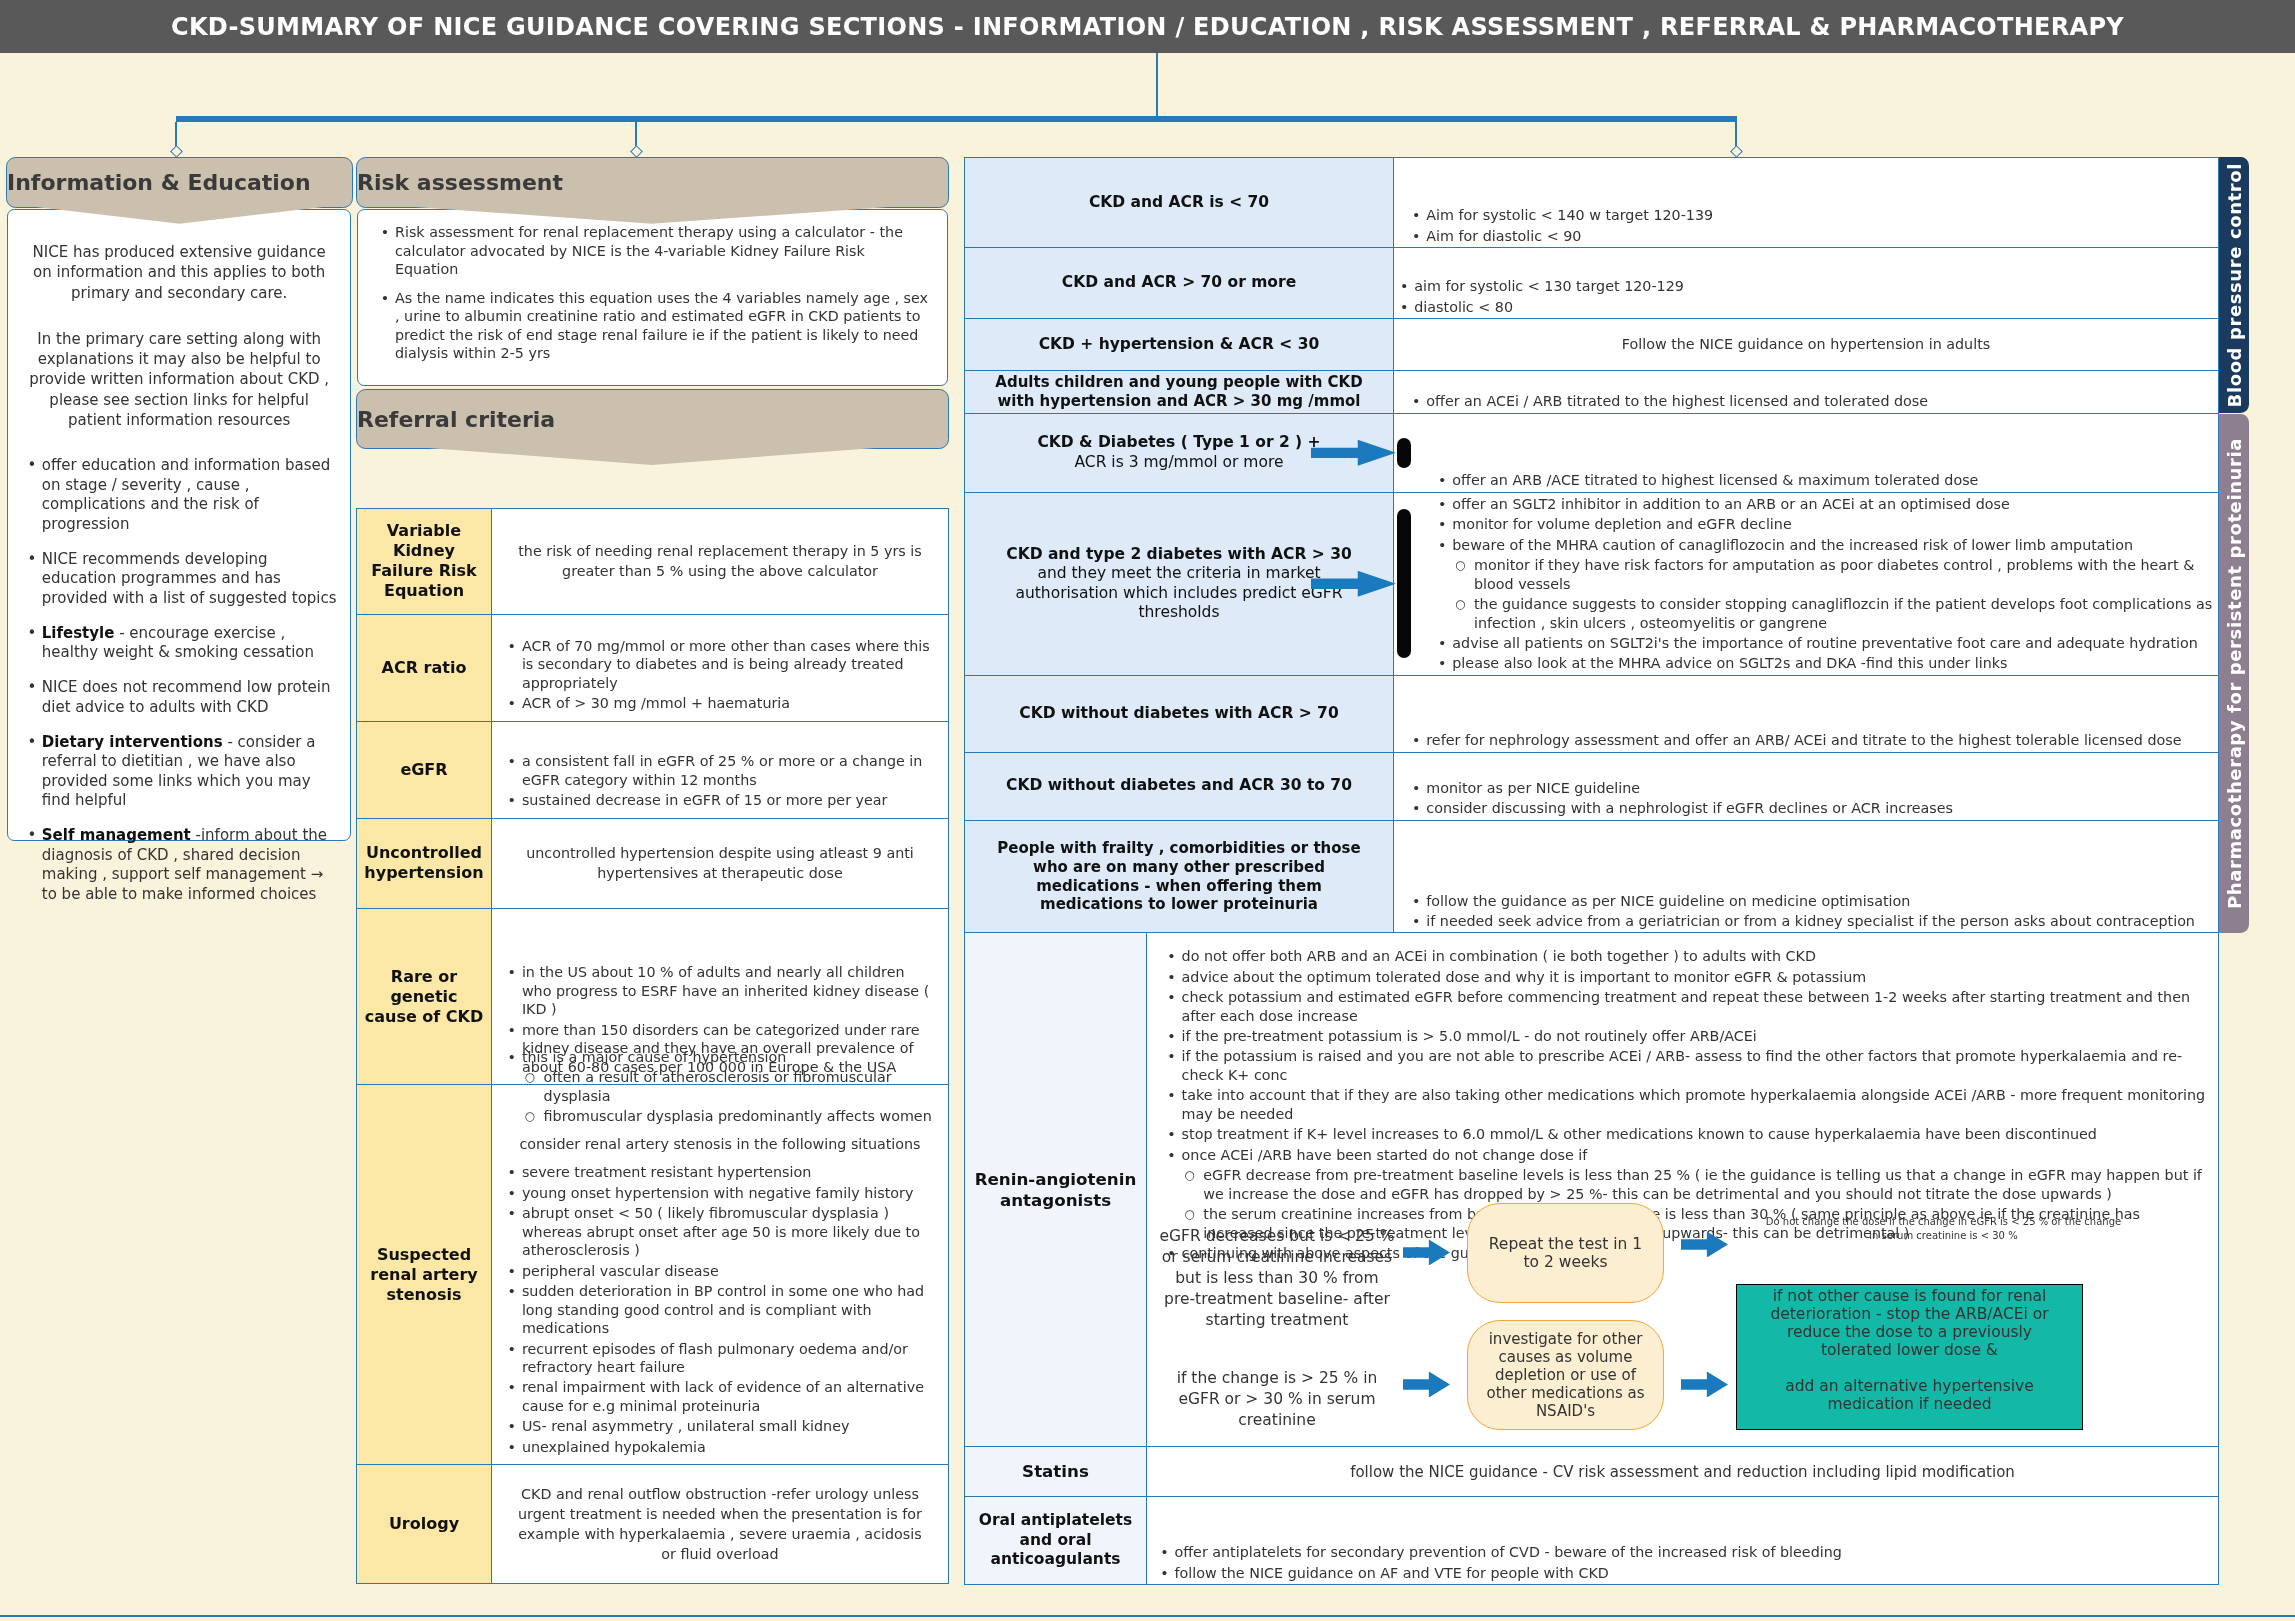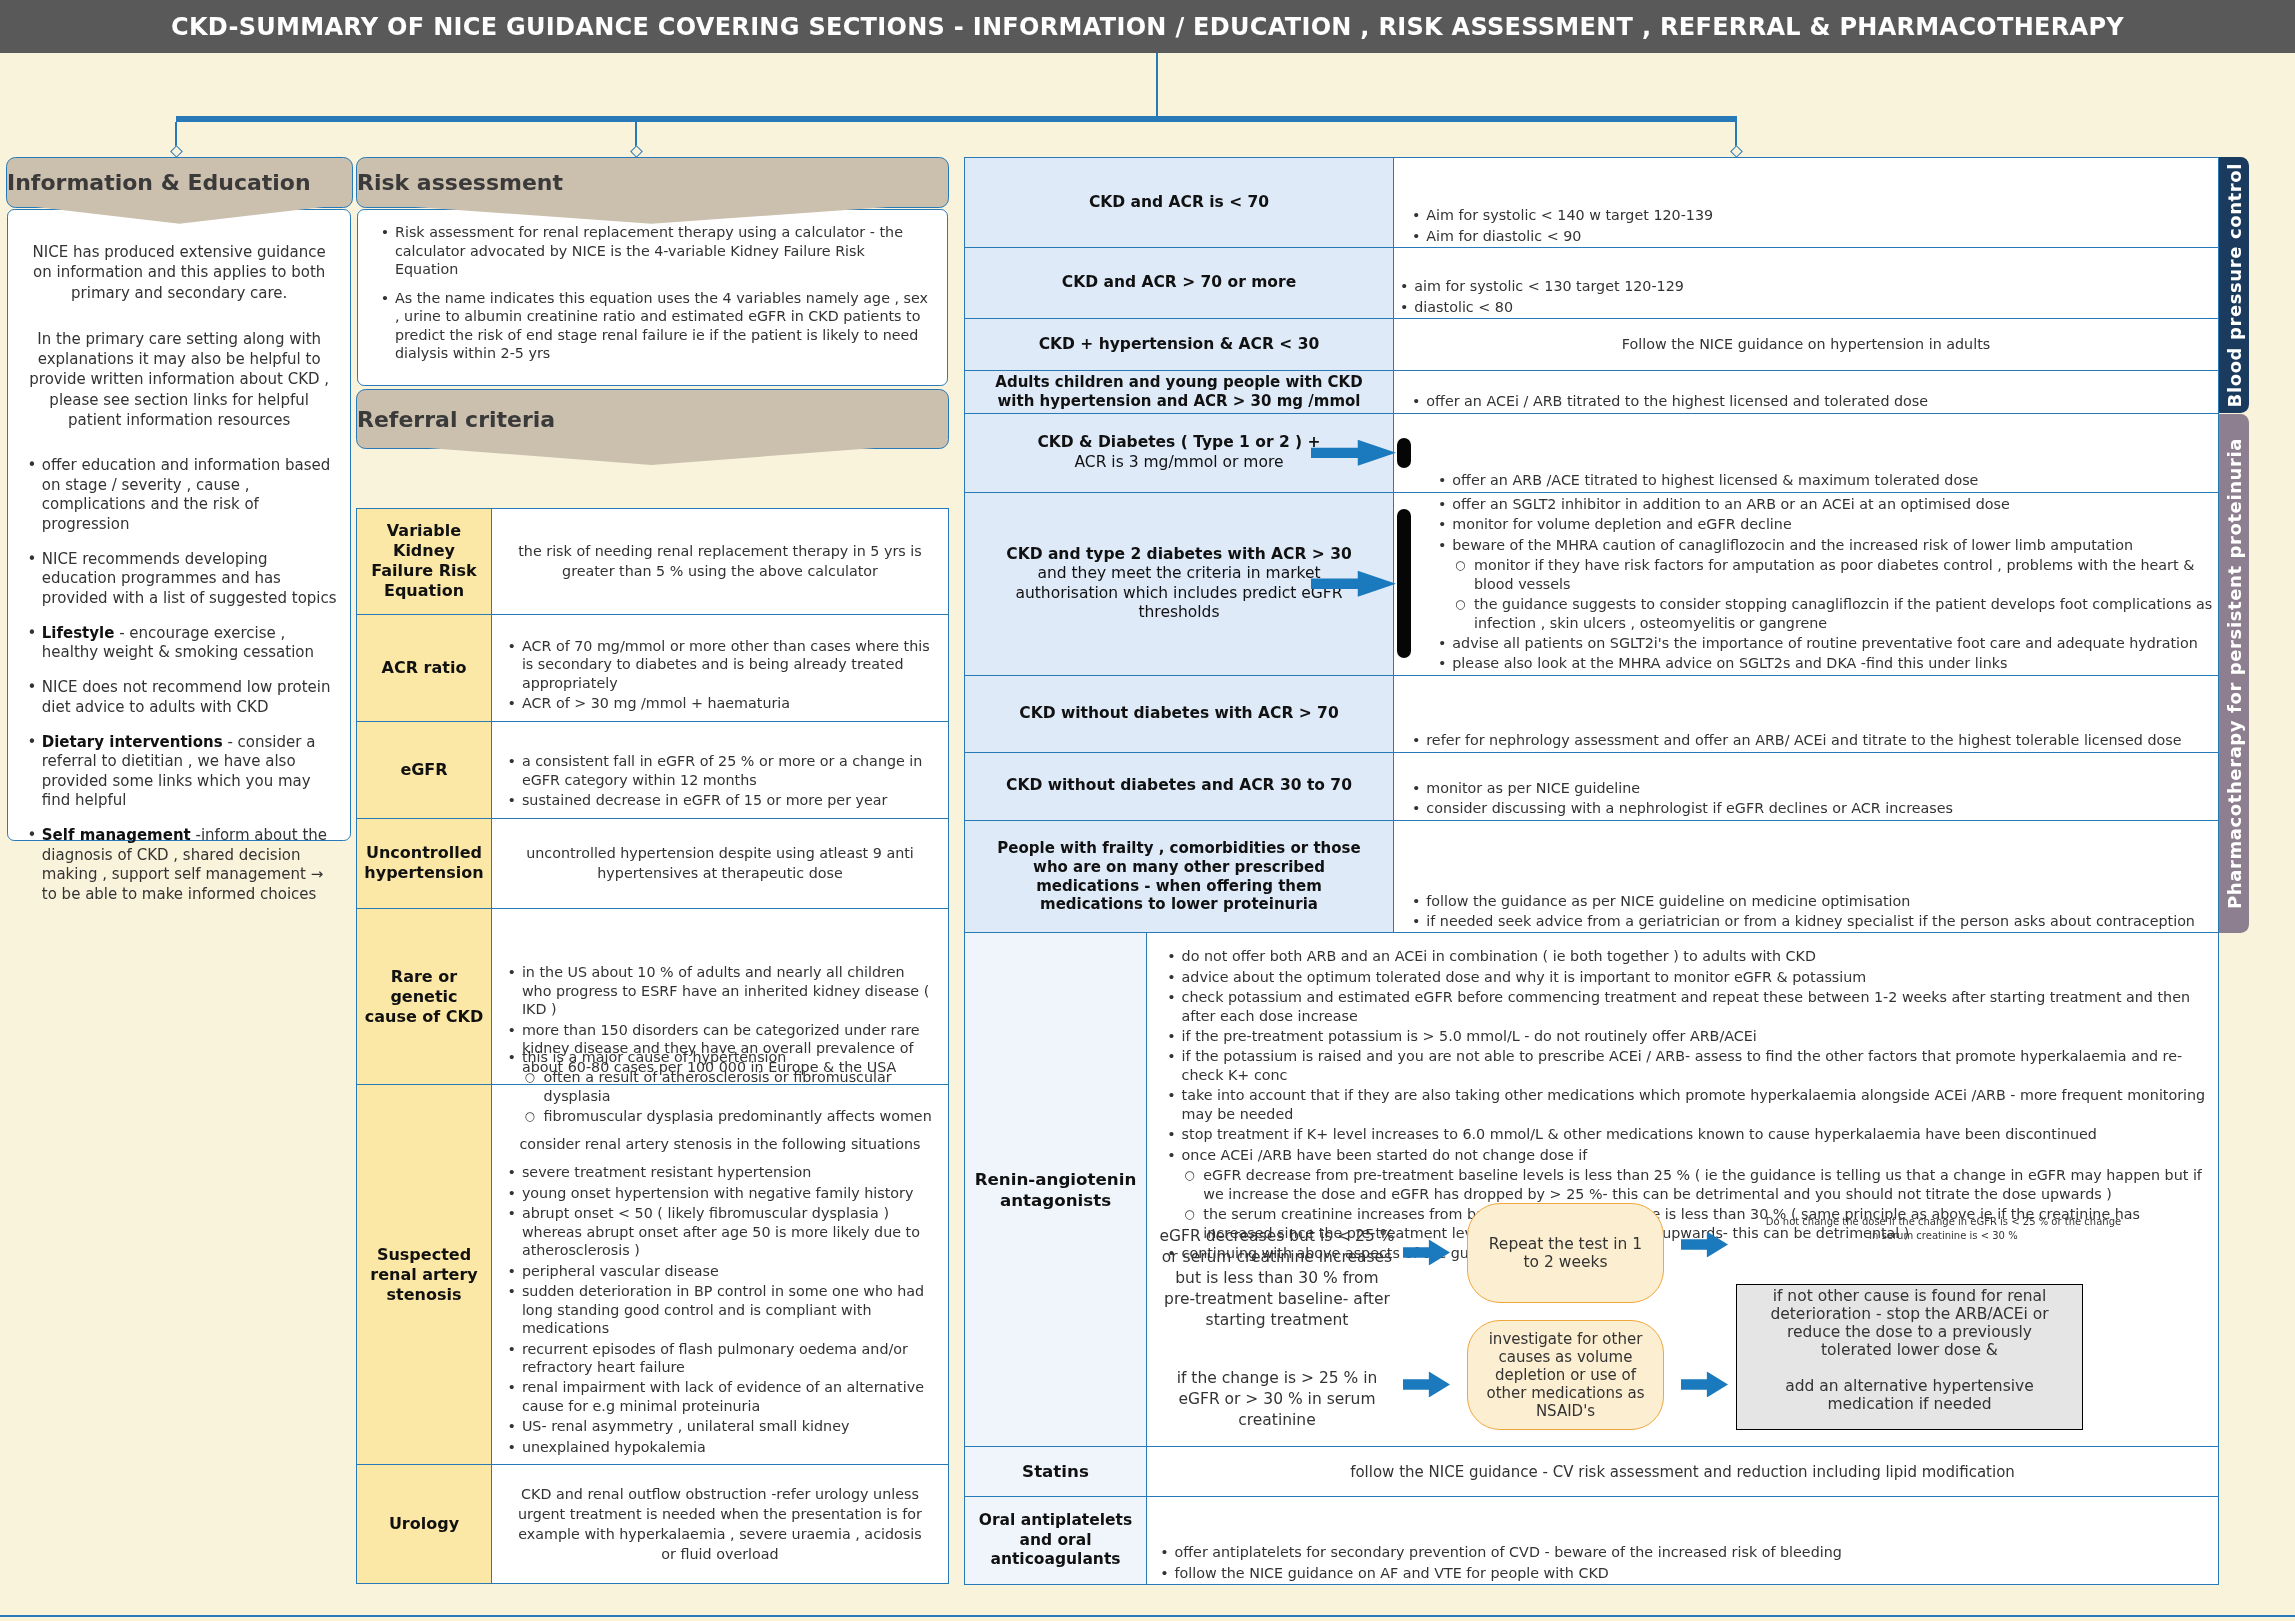--- a/index.html
+++ b/index.html
@@ -49,21 +49,21 @@
   .lab-narrow{width:182px;background:var(--xlblue);font-size:16.7px;padding:4.8px 8.4px}
   #right-table .tcontent{font-size:14.3px}
   .fs21{font-size:12.6px}
   .farrow{position:absolute;background:var(--arrow);clip-path:polygon(0 30%,55% 30%,55% 0,100% 50%,55% 100%,55% 70%,0 70%)}
   .bbar{position:absolute;background:#060606;border-radius:7.2px;width:14.3px;z-index:2}
   
   .sidebar{position:absolute;left:2219px;width:30px;color:#fff;font-weight:bold;display:flex;align-items:center;justify-content:center;border-radius:0 8.4px 8.4px 0}
   .sidebar span{writing-mode:vertical-rl;transform:rotate(180deg);white-space:nowrap;font-size:18px;letter-spacing:0.6px}
   
   .bubble{position:absolute;background:var(--bubble);border:1.8px solid var(--bubbleb);border-radius:33px;display:flex;align-items:center;justify-content:center;text-align:center;padding:6px 15.5px;font-size:15.5px}
-  .fbox{position:absolute;background:#e5e5e5;border:1.2px solid #000;display:flex;align-items:center;justify-content:center;text-align:center;padding:4.8px 20.3px;font-size:15.5px}
+  .fbox{position:absolute;background:#14b8a6;border:1.2px solid #000;display:flex;align-items:center;justify-content:center;text-align:center;padding:4.8px 20.3px;font-size:15.5px}
   .ftext{position:absolute;text-align:center;font-size:15.5px;line-height:1.35}
   
   #info-body{left:7.2px;top:209px;width:344px;height:632px;padding:33px 14.3px 12px;font-size:15px}
   #info-body .para{text-align:center;line-height:1.35;margin-bottom:26px}
   #info-body ul.blist{font-size:15px}
   #info-body .blist li{margin:3.6px 0 15.5px}
   #risk-body{left:357px;top:209px;width:591px;height:177px;padding:12px 16.7px;font-size:14.3px}
   #risk-body .blist li{margin:10px 0}
   b{color:#111}
 </style>

